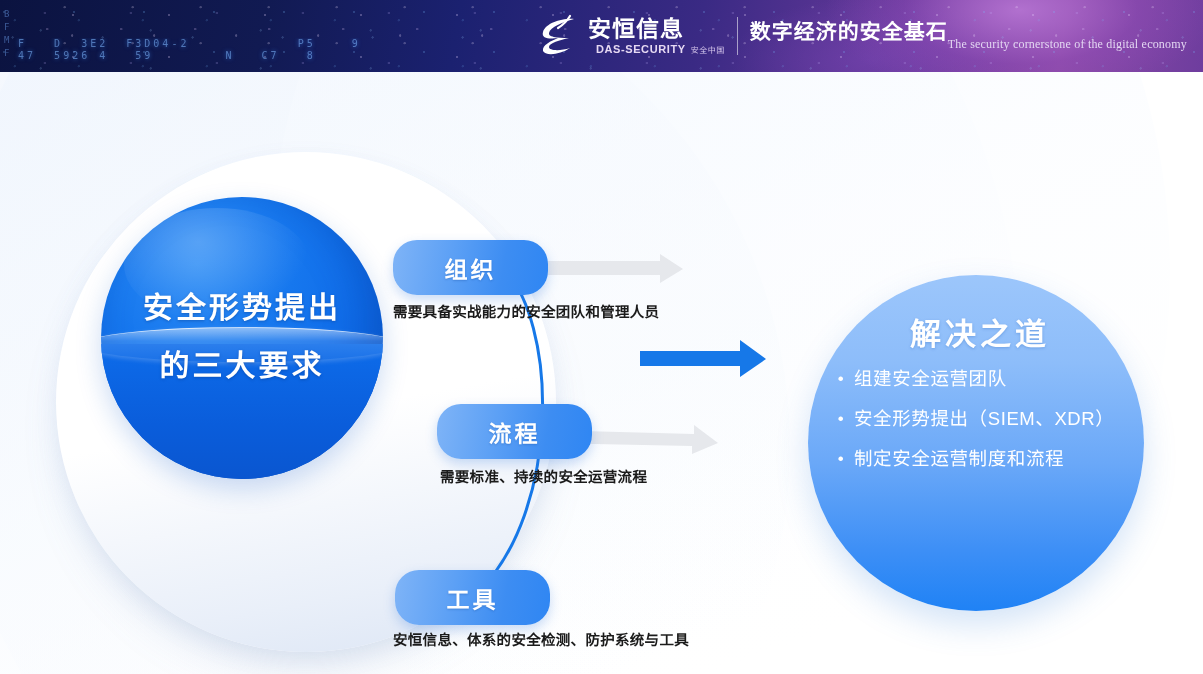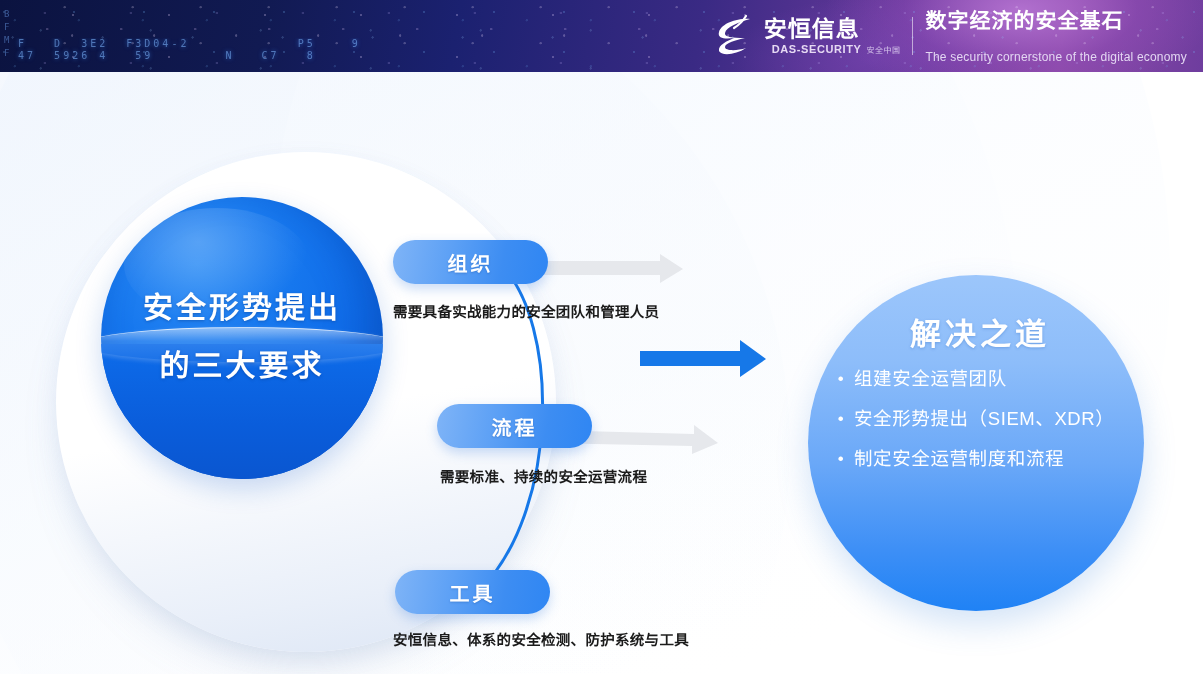--- a/index.html
+++ b/index.html
@@ -58,21 +58,21 @@
   }
   
   .logo-block{position:absolute;right:16px;top:10px;display:flex;align-items:center;height:52px;}
   .logo-mark{width:46px;height:44px;margin-right:6px;flex:0 0 auto;}
   .logo-names{display:flex;flex-direction:column;justify-content:center;margin-right:12px;}
   .logo-cn{font-size:23px;font-weight:bold;color:#fff;letter-spacing:1px;line-height:25px;}
   .logo-sub{display:flex;align-items:center;gap:5px;margin-top:1px;}
   .logo-en{font-size:11px;font-weight:bold;color:#e6d9f3;letter-spacing:.6px;padding-left:8px;}
   .logo-en2{font-size:8px;color:#d9c9ee;letter-spacing:.5px;border-left:0;}
   .logo-divider{width:1px;height:38px;background:rgba(255,255,255,.55);margin:0 12px 0 0;}
-  .logo-slogan{display:flex;flex-direction:column;justify-content:space-between;}
+  .logo-slogan{display:flex;justify-content:space-between;font-family:Liberation Serif, serif;}
   .slogan-cn{font-size:21px;font-weight:bold;color:#fff;letter-spacing:1px;line-height:24px;}
   .slogan-en{font-size:12px;color:#e3d6f2;letter-spacing:.2px;margin-top:17px;}
 
   
   .canvas{position:absolute;left:0;top:72px;width:1203px;height:602px;overflow:hidden;background:#fff;}
 
   
   .bg-arc-a{
     position:absolute;left:-210px;top:-125px;width:1000px;height:1000px;border-radius:50%;
     background:linear-gradient(160deg,#f2f6fd 0%,#f7fafe 40%,#ffffff 75%);
@@ -126,23 +126,23 @@
     text-shadow:0 1px 3px rgba(0,40,110,.35);z-index:3;
     padding-bottom:8px;
   }
   .sphere-text span{display:block;}
 
   
   .arc-svg{position:absolute;left:0;top:0;width:1203px;height:602px;pointer-events:none;}
 
   
   .pill{
-    position:absolute;height:44px;border-radius:24px;
+    position:absolute;height:55px;border-radius:24px;
     display:flex;align-items:center;justify-content:center;
-    color:#ffffff;font-size:20px;font-weight:bold;letter-spacing:3px;
+    color:#ffffff;font-size:23px;font-weight:bold;letter-spacing:3px;
     background:linear-gradient(100deg,#7fb4f7 0%,#5ca0f5 38%,#3d8df2 70%,#2f86f3 100%);
     box-shadow:0 5px 12px rgba(50,120,220,.26);
     text-shadow:0 1px 2px rgba(20,70,150,.30);
     z-index:6;
     font-family:Liberation Serif, serif;
   }
   .pill-1{left:393px;top:168px;width:155px;}
   .pill-2{left:437px;top:332px;width:155px;}
   .pill-3{left:395px;top:498px;width:155px;}
 

